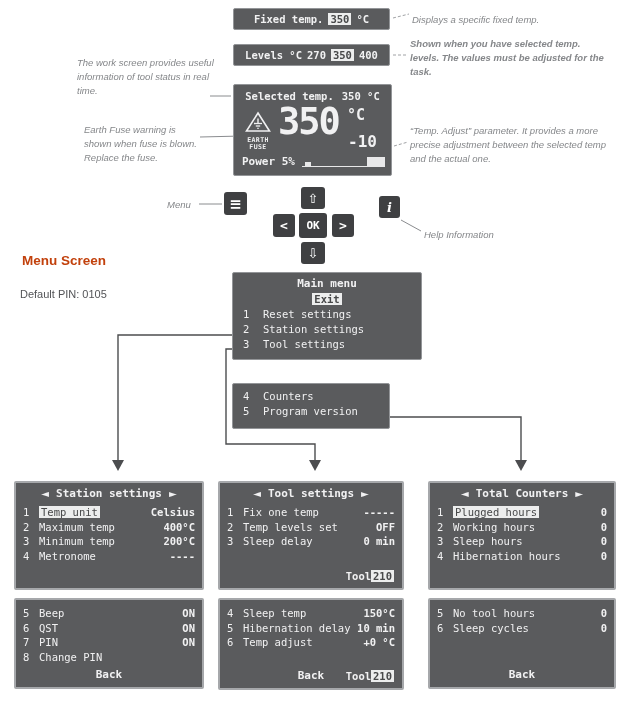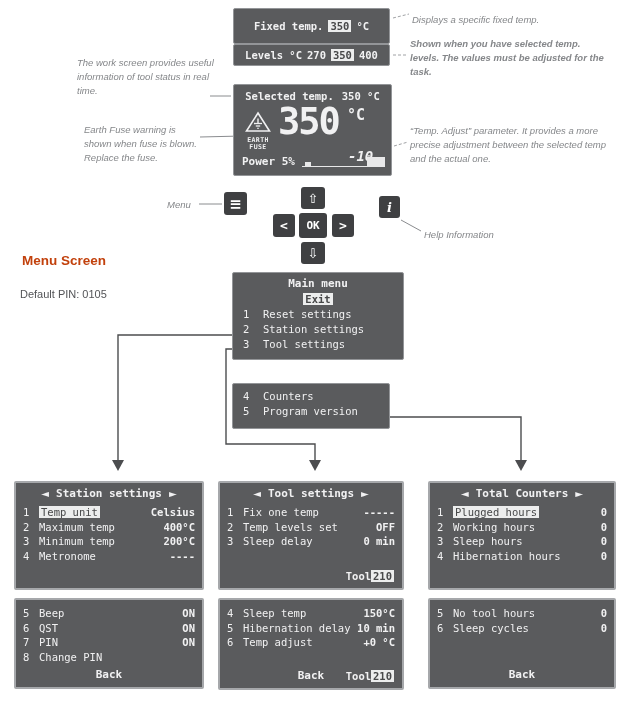--- a/index.html
+++ b/index.html
@@ -31,21 +31,21 @@
   .btn.chev{font-family:"DejaVu Sans Mono",monospace;font-weight:bold;font-size:13px;}
   .btn.menu{font-size:15px;font-weight:bold;}
 
   
   .sel-row{position:absolute;top:5px;left:0;right:0;display:flex;justify-content:center;
            gap:8px;font-size:10.5px;font-weight:bold;}
   .earth{position:absolute;left:8px;top:26px;width:32px;text-align:center;}
   .earth .w{font-size:6.5px;font-weight:bold;letter-spacing:.4px;line-height:7px;}
   .bigtemp{position:absolute;left:44px;top:15px;font-size:37px;font-weight:bold;letter-spacing:-2px;}
   .bigunit{position:absolute;left:113px;top:21px;font-size:15px;font-weight:bold;}
-  .adj{position:absolute;left:114px;top:63px;font-size:14px;font-weight:bold;font-style:italic;}
+  .adj{position:absolute;left:114px;top:47px;font-size:16px;font-weight:bold;}
   .power{position:absolute;left:8px;bottom:7px;font-size:11px;font-weight:bold;}
   .pbar{position:absolute;left:68px;right:6px;bottom:8px;height:10px;border-bottom:1px solid #e8e8e9;}
   .pbar .low{position:absolute;left:3px;bottom:0;width:6px;height:4px;background:#e8e8e9;}
   .pbar .peak{position:absolute;right:0;bottom:0;width:18px;height:9px;background:#e8e8e9;}
 
   
   .mm-title{text-align:center;font-weight:bold;font-size:11px;margin-top:4px;}
   .mm-exit{text-align:center;margin-top:3px;font-size:10.5px;font-weight:bold;}
   .mrow{display:flex;padding:0 10px;font-size:10.5px;margin-top:3px;align-items:center;}
   .mrow .num{width:20px;flex:none;}
@@ -86,21 +86,21 @@
   </svg>
 
   <div class="ann" style="left:412px;top:13px;width:180px;">Displays a specific fixed temp.</div>
   <div class="ann" style="left:410px;top:37px;width:195px;font-weight:bold;">Shown when you have selected temp. levels. The values must be adjusted for the task.</div>
   <div class="ann" style="left:77px;top:56px;width:138px;">The work screen provides useful information of tool status in real time.</div>
   <div class="ann" style="left:84px;top:123px;width:120px;">Earth Fuse warning is shown when fuse is blown. Replace the fuse.</div>
   <div class="ann" style="left:410px;top:124px;width:196px;">“Temp. Adjust” parameter. It provides a more precise adjustment between the selected temp and the actual one.</div>
   <div class="ann" style="left:167px;top:198px;">Menu</div>
   <div class="ann" style="left:424px;top:228px;width:120px;">Help Information</div>
 
-  <div class="screen top-screen" style="left:233px;top:8px;width:157px;height:36px;">
+  <div class="screen top-screen" style="left:233px;top:8px;width:157px;height:22px;">
     <span>Fixed temp.</span>
     <span class="hl">350</span>
     <span>°C</span>
   </div>
 
   <div class="screen top-screen" style="left:233px;top:44px;width:157px;height:22px;">
     <span>Levels °C</span>
     <span>270</span>
     <span class="hl">350</span>
     <span>400</span>
@@ -148,21 +148,21 @@
   <div class="btn" style="left:301px;top:242px;width:24px;height:22px;">
     <span>⇩</span>
   </div>
   <div class="btn info" style="left:379px;top:196px;width:21px;height:22px;">
     <span>i</span>
   </div>
 
   <div class="h1" style="left:22px;top:253px;">Menu Screen</div>
   <div class="pin" style="left:20px;top:288px;">Default PIN: 0105</div>
 
-  <div class="screen big-screen" style="left:232px;top:272px;width:172px;height:88px;">
+  <div class="screen big-screen" style="left:232px;top:272px;width:190px;height:88px;">
     <div class="mm-title">Main menu</div>
     <div class="mm-exit">
       <span class="hl">Exit</span>
     </div>
     <div class="mrow">
       <span class="num">1</span>
       <span>Reset settings</span>
     </div>
     <div class="mrow">
       <span class="num">2</span>

